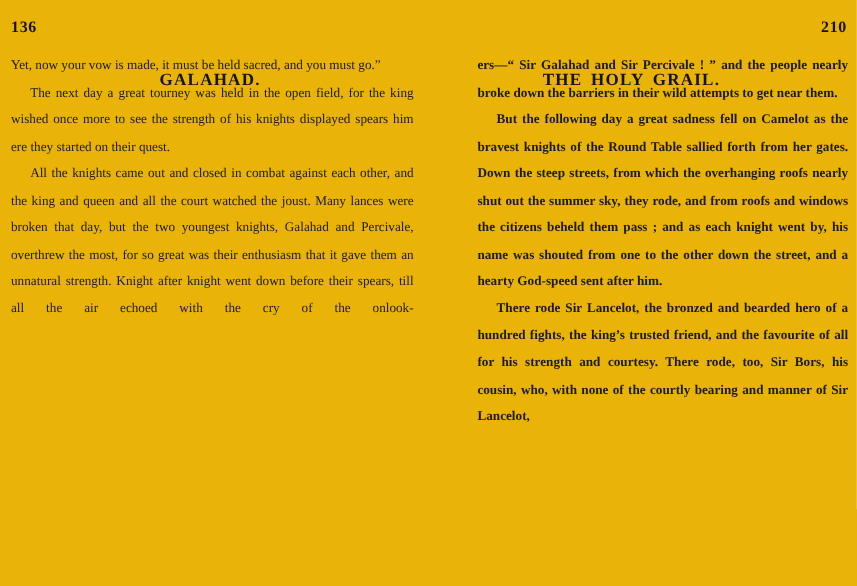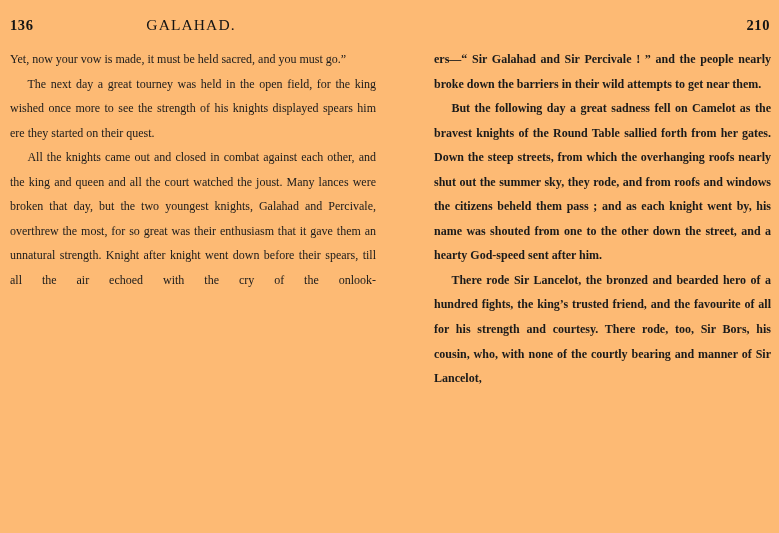--- a/index.html
+++ b/index.html
@@ -9,44 +9,45 @@
     background: #ffffff;
   }
   body {
     font-family: "Liberation Serif", "DejaVu Serif", serif;
     color: #1a1a1a;
   }
   .spread {
     position: relative;
     width: 779px;
     height: 533px;
-    background: #fdba74;
+    background: #eab308;
     overflow: hidden;
   }
   .page {
     position: absolute;
     top: 0;
     height: 533px;
   }
   .page-left  { left: 0px;   width: 390px; }
   .page-right { left: 390px; width: 389px; }
 
   .running-head {
     position: absolute;
     top: 14px;
     height: 22px;
     line-height: 22px;
     white-space: nowrap;
   }
   .rh-title {
     font-size: 15.5px;
-    font-weight: normal;
+    font-weight: bold;
     letter-spacing: 1.1px;
     word-spacing: 3px;
     color: #141414;
+    margin-top: 48px;
   }
   .rh-folio {
     font-size: 14.5px;
     font-weight: bold;
     letter-spacing: 0.6px;
     color: #141414;
     font-variant-numeric: oldstyle-nums;
   }
   
   .page-left .rh-folio  { left: 10px; }
@@ -96,20 +97,21 @@
 
     <div class="textblock">
       <p class="noindent">Yet, now your vow is made, it must be held sacred, and you must go.”</p>
       <p>The next day a great tourney was held in the open field, for the king wished once more to see the strength of his knights displayed spears him ere they started on their quest.</p>
       <p class="cont">All the knights came out and closed in combat against each other, and the king and queen and all the court watched the joust.  Many lances were broken that day, but the two youngest knights, Galahad and Percivale, overthrew the most, for so great was their enthusiasm that it gave them an unnatural strength.  Knight after knight went down before their spears, till all the air echoed with the cry of the onlook-</p>
     </div>
   </div>
 
   <div class="page page-right">
 
+    <div class="running-head rh-title">THE HOLY GRAIL.</div>
 
     <div class="running-head rh-folio">210</div>
 
     <div class="textblock">
       <p class="noindent">ers—“ Sir Galahad and Sir Percivale ! ” and the people nearly broke down the barriers in their wild attempts to get near them.</p>
       <p>But the following day a great sadness fell on Camelot as the bravest knights of the Round Table sallied forth from her gates. Down the steep streets, from which the overhanging roofs nearly shut out the summer sky, they rode, and from roofs and windows the citizens beheld them pass ; and as each knight went by, his name was shouted from one to the other down the street, and a hearty God-speed sent after him.</p>
       <p class="cont">There rode Sir Lancelot, the bronzed and bearded hero of a hundred fights, the king’s trusted friend, and the favourite of all for his strength and courtesy.  There rode, too, Sir Bors, his cousin, who, with none of the courtly bearing and manner of Sir Lancelot,</p>
     </div>
   </div>
 

